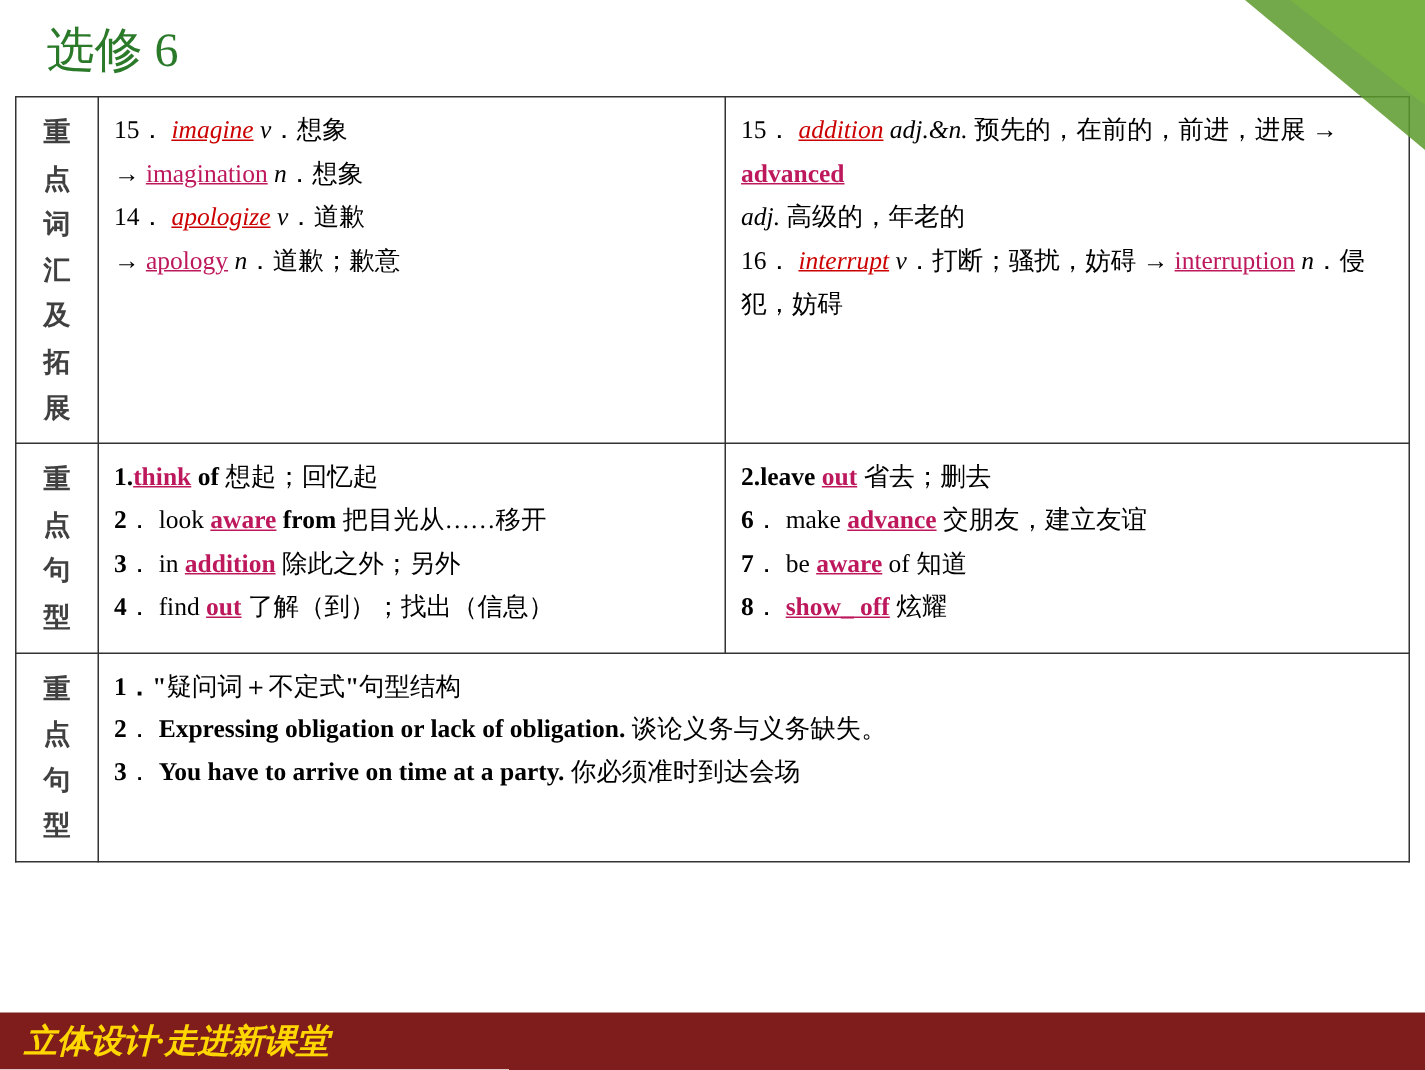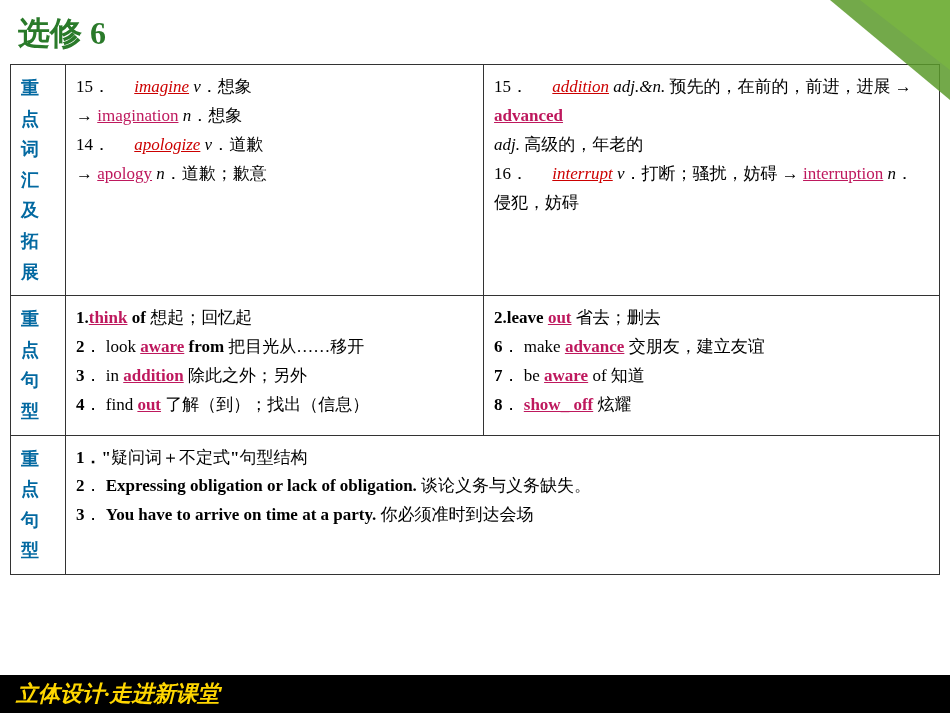--- a/index.html
+++ b/index.html
@@ -7,23 +7,23 @@
       width: 950px;
       height: 713px;
       background: #fff;
       font-family: "SimSun", "宋体", serif;
       overflow: hidden;
       position: relative;
     }
 
     .page-title {
       font-size: 32px;
-      font-weight: bold;
+      font-weight: normal;
       color: #2a7a2a;
-      padding: 12px 20px 8px 18px;
+      padding: 12px 20px 8px 31px;
     }
 
     .corner-decoration {
       position: absolute;
       top: 0;
       right: 0;
       width: 120px;
       height: 100px;
       overflow: hidden;
     }
@@ -45,47 +45,47 @@
       border: 1.5px solid #333;
       padding: 8px 10px;
       vertical-align: top;
       line-height: 1.7;
     }
 
     .row-header {
       width: 55px;
       font-size: 18px;
       font-weight: bold;
+      text-align: center;
       vertical-align: middle;
-      color: #0369a1;
+      color: #404040;
     }
 
     .content-cell {
       font-size: 17px;
       color: #000;
     }
 
     .red-word {
       color: #cc0000;
       text-decoration: underline;
       font-style: italic;
-      margin-left: 20px;
     }
 
     .bold-word {
       font-weight: bold;
     }
 
     .bottom-bar {
       position: absolute;
       bottom: 0;
       left: 0;
       right: 0;
       height: 38px;
-      background: #000000;
+      background: #7f1d1d;
       display: flex;
       align-items: center;
       padding: 0 16px;
     }
 
     .bottom-text {
       font-size: 22px;
       font-weight: bold;
       color: #ffd700;
       font-style: italic;

